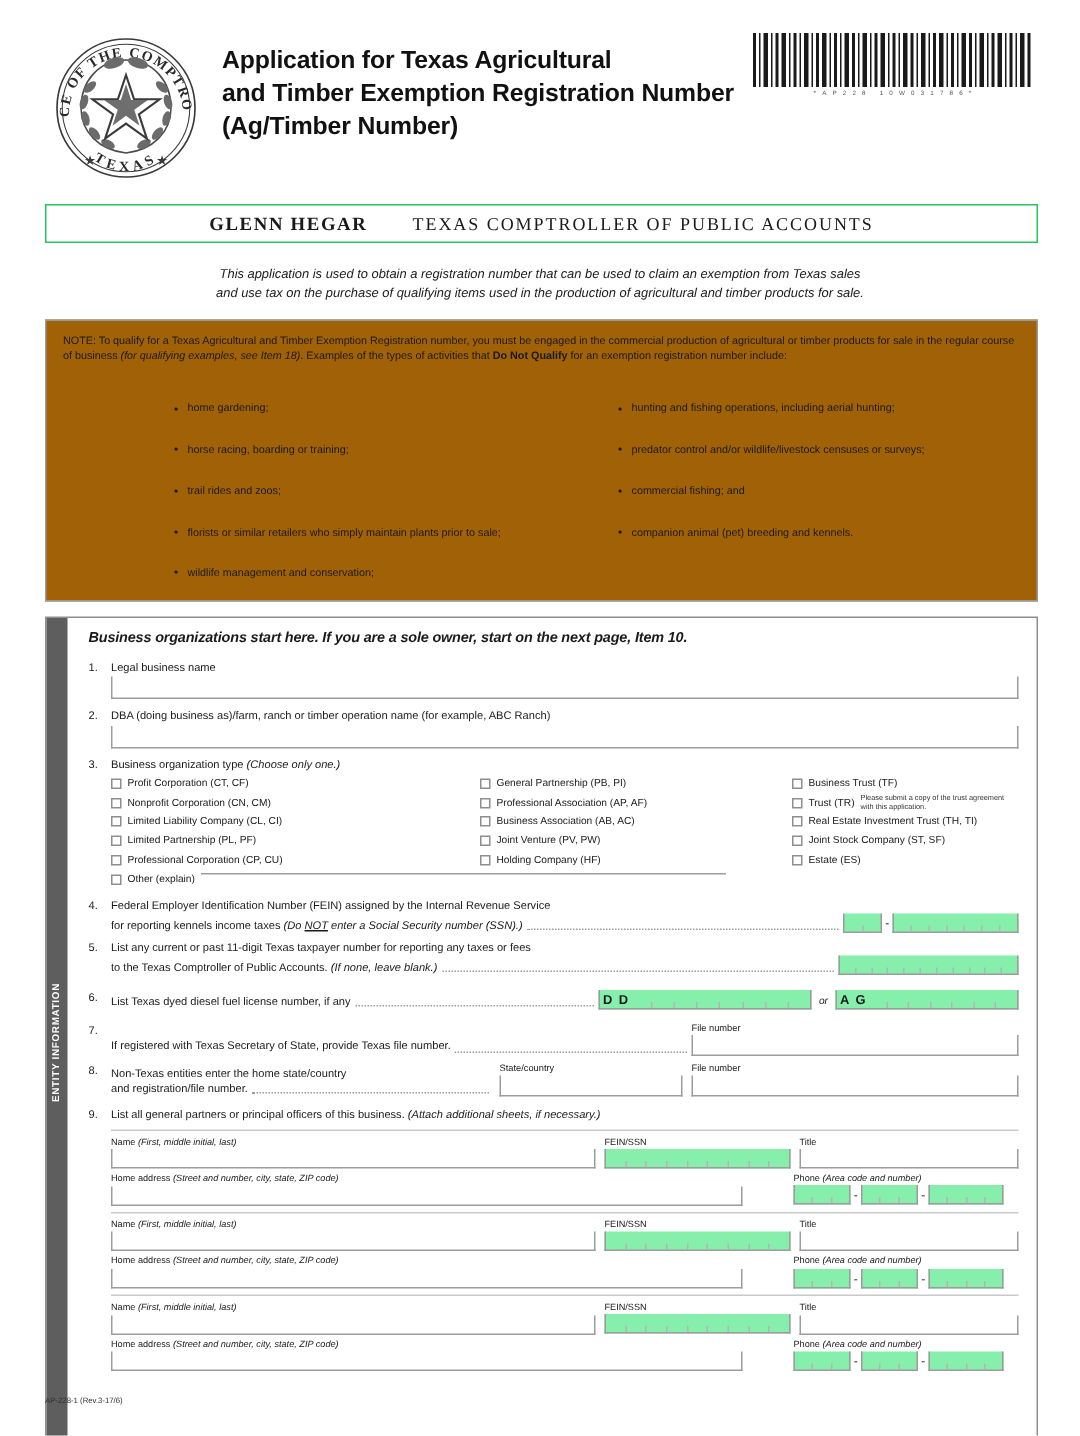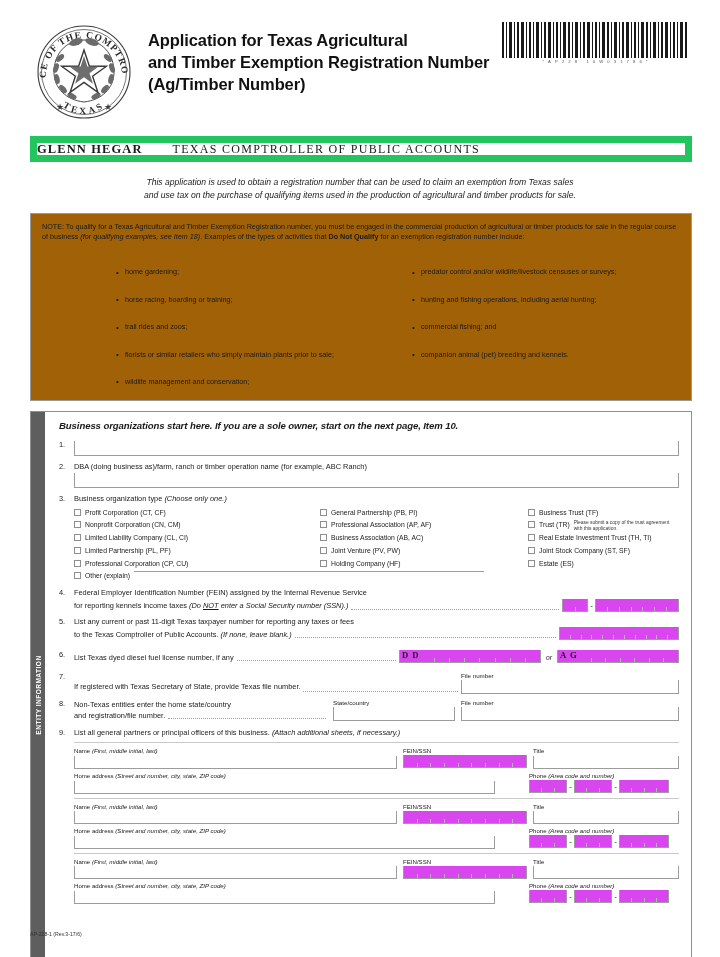--- a/index.html
+++ b/index.html
@@ -26,23 +26,23 @@
   .barcode-wrap { width:190px; flex:0 0 190px; padding-top:8px; }
   .barcode { height:36px; width:186px; display:block; }
   .barcode-text {
     font-size:4.2px; letter-spacing:4.1px; color:#555;
     text-align:center; margin-top:1px; font-family:"Liberation Sans", sans-serif;
   }
 
   
   .comptroller-bar {
     margin:10px 28px 0 30px;
-    border:7px solid #22c55e;
+    border:1px solid #22c55e;
     height:26px;
-    display:flex; align-items:center; 
+    display:flex; align-items:center; justify-content:center;
     gap:30px;
   }
   .comp-name {
     font-family:"Liberation Serif", serif;
     font-weight:bold; font-size:12.5px; letter-spacing:1.1px;
   }
   .comp-office {
     font-family:"Liberation Serif", serif;
     font-size:12px; letter-spacing:1.3px;
   }
@@ -142,21 +142,21 @@
   .other-rule {
     flex:1; border-bottom:1px solid #9c9c9c; margin-left:4px; margin-bottom:1.5px;
   }
 
   
   .leader { flex:1; border-bottom:1px dotted #9c9c9c; margin:0 3px 2px 3px; }
 
   
   .comb {
     border:1px solid #9c9c9c; border-top:none;
-    height:13px; position:relative; background:#d946ef;font-family:Liberation Serif, serif;
+    height:13px; position:relative; background:#86efac;
   }
   .comb .ticks { position:absolute; left:0; right:0; bottom:0; height:4px; display:flex; }
   .comb .ticks i { flex:1; border-right:1px solid #b4b4b4; }
   .comb .ticks i:last-child { border-right:none; }
   .comb-pre {
     position:absolute; left:2px; top:-0.5px; font-size:8.6px; font-weight:bold;
     letter-spacing:1px; line-height:13px;
   }
   .dash { width:7px; text-align:center; font-size:8px; line-height:13px; }
 
@@ -305,42 +305,43 @@
         <ul>
           <li>home gardening;</li>
           <li>horse racing, boarding or training;</li>
           <li>trail rides and zoos;</li>
           <li>florists or similar retailers who simply maintain plants prior to sale;</li>
           <li>wildlife management and conservation;</li>
         </ul>
       </div>
       <div class="note-col">
         <ul>
+          <li>hunting and fishing operations, including aerial hunting;</li>
           <li>predator control and/or wildlife/livestock censuses or surveys;</li>
-          <li>hunting and fishing operations, including aerial hunting;</li>
           <li>commercial fishing; and</li>
           <li>companion animal (pet) breeding and kennels.</li>
         </ul>
       </div>
     </div>
   </div>
 
   <div class="form-box">
 
     <div class="side-tab">
       <span>ENTITY INFORMATION</span>
     </div>
 
     <div class="form-inner">
 
       <div class="sec-head">Business organizations start here. If you are a sole owner, start on the next page, Item 10.</div>
 
       <div class="item" style="margin-bottom:6px;">
         <div class="item-num">1.</div>
         <div class="item-body">
+          <div class="lbl">Legal business name</div>
           <div class="field-line"></div>
         </div>
       </div>
 
       <div class="item" style="margin-bottom:6px;">
         <div class="item-num">2.</div>
         <div class="item-body">
           <div class="lbl">DBA (doing business as)/farm, ranch or timber operation name (for example, ABC Ranch)</div>
           <div class="field-line"></div>
         </div>

